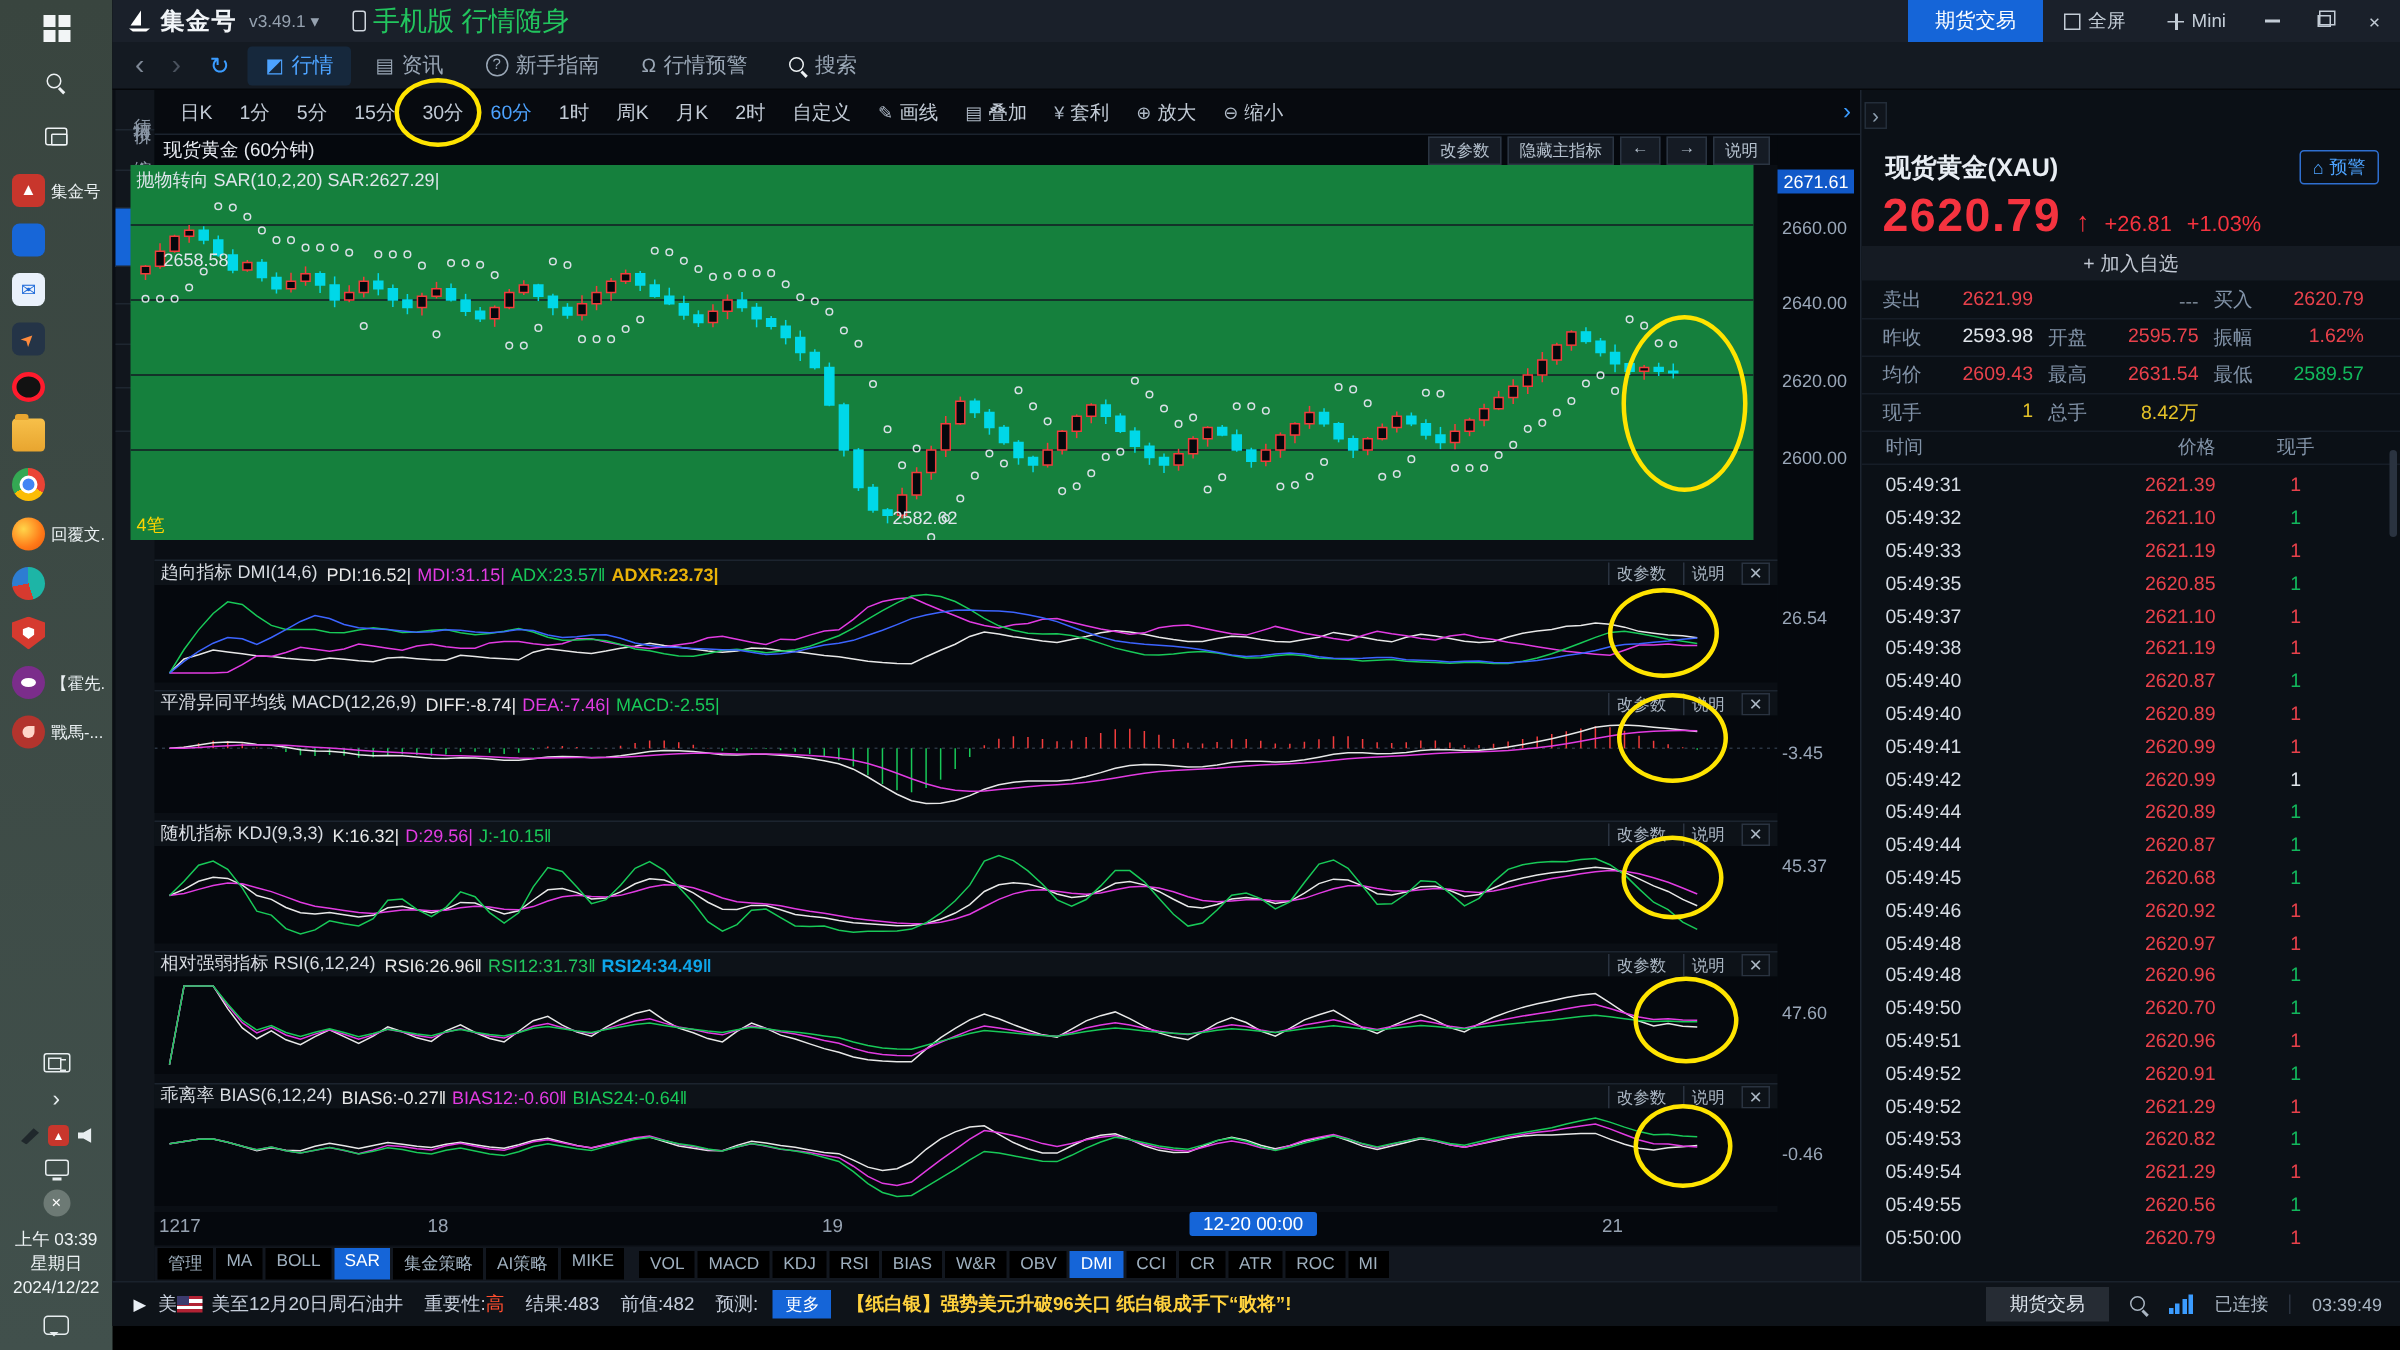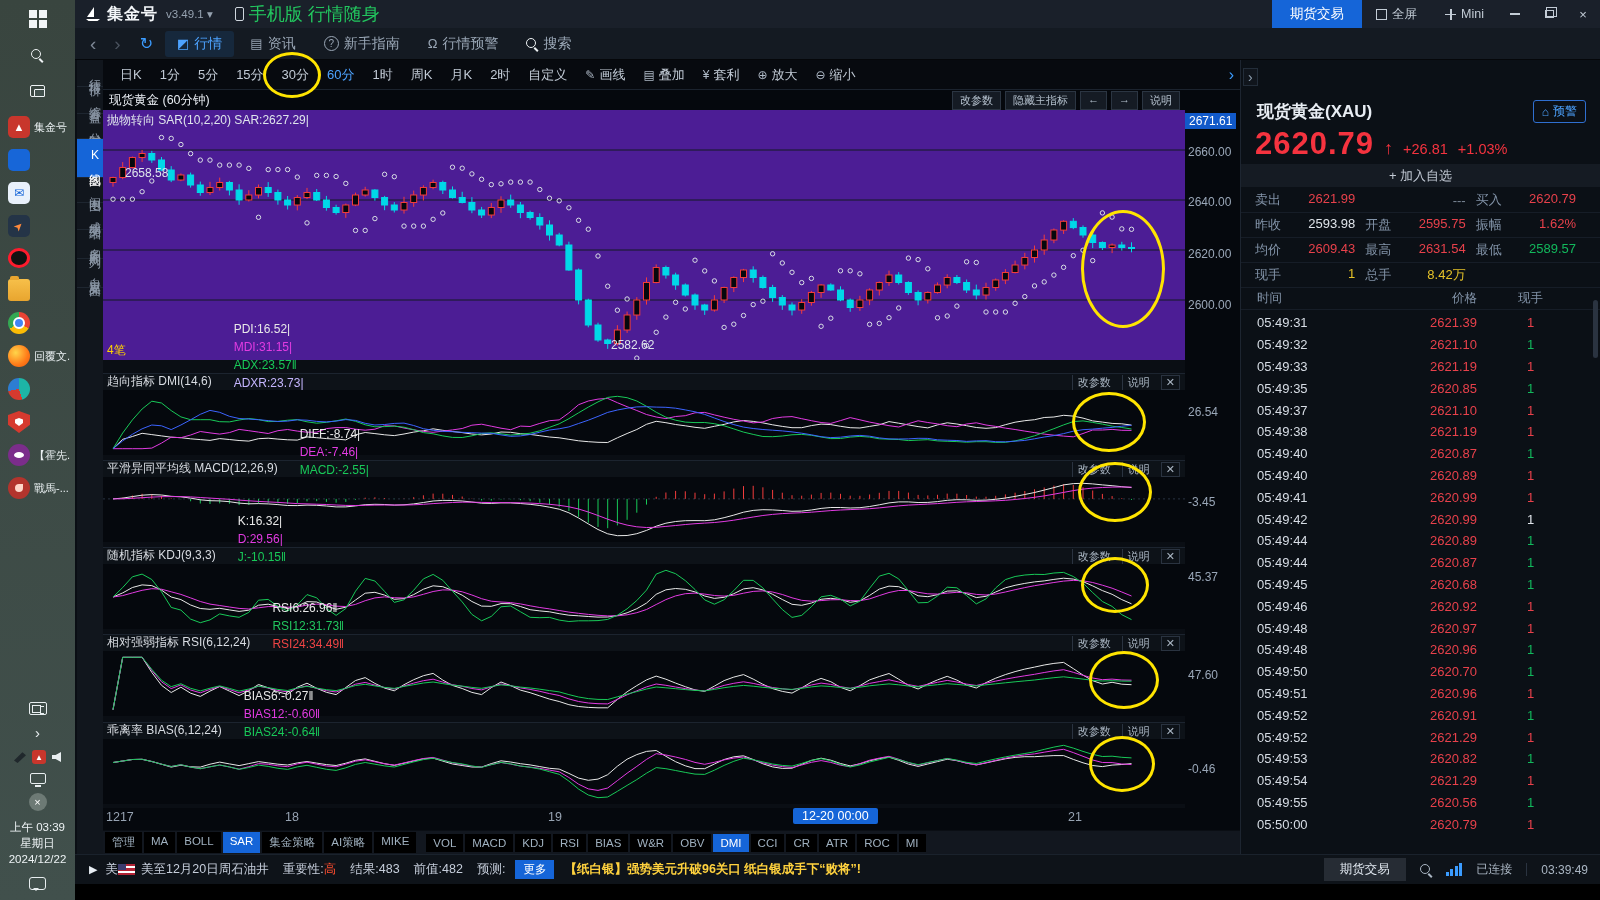--- a/index.html
+++ b/index.html
@@ -103,31 +103,31 @@
   .tf-next{margin-left:auto;color:#3b9cff;font-size:16px;padding-right:6px;}
   
   .lstrip{position:absolute;left:2px;top:60px;width:26px;height:795px;background:#11161d;display:flex;flex-direction:column;}
   .ls-tab{writing-mode:vertical-rl;text-orientation:upright;color:#8b97a6;font-size:12px;letter-spacing:2px;text-align:center;padding:9px 0;border-bottom:1px solid #1e2630;width:100%;}
   .ls-tab.active{background:#1565d8;color:#fff;}
   
   .chart-title-row{position:absolute;left:28px;top:90px;width:1137px;height:20px;display:flex;align-items:center;background:#05080d;}
   .chart-title{color:#e6eaf0;font-size:12.5px;padding-left:6px;}
   .mc-controls{margin-left:auto;display:flex;gap:4px;padding-right:60px;}
   .mc-btn{border:1px solid #2b3542;background:#151b24;color:#b6c2cf;font-size:11px;padding:1px 7px;}
-  .main-plot-wrap{position:absolute;left:28px;top:110px;width:1082px;height:250px;background:#4c1d95;}
+  .main-plot-wrap{position:absolute;left:12px;top:110px;width:1082px;height:250px;background:#15803d;}
   .sar-label{position:absolute;left:4px;top:2px;color:#dfe5ec;font-size:12px;z-index:5;}
   .anno{position:absolute;font-size:12px;color:#dfe5ec;z-index:5;}
   .anno.yellow{color:#ffd400;}
   .x-axis{position:absolute;left:28px;top:808px;width:1137px;height:22px;background:#05080d;}
   .x-axis span{position:absolute;top:2px;color:#97a3b2;font-size:12.5px;}
   .x-axis span.hl{background:#1565d8;color:#fff;padding:1px 9px;border-radius:2px;top:0;}
   
   .ind-header{position:absolute;left:28px;width:1137px;height:17px;background:#0d1218;border-top:1px solid #1c242f;display:flex;align-items:flex-end;font-size:12px;}
   .ind-name{color:#d8dce2;padding-left:4px;white-space:nowrap;}
-  .ind-vals{display:flex;gap:4px;margin-left:22px;white-space:nowrap;flex-direction:column;}
+  .ind-vals{display:flex;gap:4px;margin-left:6px;white-space:nowrap;}
   .ind-ctrls{margin-left:auto;display:flex;gap:6px;padding-right:60px;align-items:center;}
   .ind-ctrl{color:#aab6c3;font-size:11px;border-left:1px solid #2a3340;padding:0 5px;}
   .ind-x{border:1px solid #2a3340;padding:0 4px;}
   .ind-plot{position:absolute;left:28px;background:#05080d;display:block;}
   
   .pscale{position:absolute;left:1110px;top:90px;width:55px;height:740px;background:#05080d;}
   .pscale span{position:absolute;left:3px;color:#9aa7b8;font-size:12px;}
   .pscale span.hl{background:#1159c9;color:#fff;padding:1px 4px;left:0;}
   
   .tabbar{position:absolute;left:28px;top:831px;width:1137px;height:23px;background:#12171f;display:flex;align-items:center;gap:2px;padding-left:2px;}
@@ -814,21 +814,21 @@
         </svg>
     </div>
 
     
     <div class="ind-header" style="top:373px;">
       <span class="ind-name">趋向指标 DMI(14,6)</span>
       <span class="ind-vals">
           <span style="color: rgb(232, 232, 232);">PDI:16.52|</span>
           <span style="color: rgb(226, 59, 226);">MDI:31.15|</span>
           <span style="color: rgb(24, 201, 88);">ADX:23.57‖</span>
-          <span style="color: #c4b5fd;">ADXR:23.73|</span>
+          <span style="color: #eab308; font-weight: bold;">ADXR:23.73|</span>
         </span>
       <span class="ind-ctrls">
         <span class="ind-ctrl">改参数</span>
         <span class="ind-ctrl">说明</span>
         <span class="ind-ctrl ind-x">✕</span>
       </span>
     </div>
     <svg class="ind-plot" id="dmi-plot" style="top:390px;" width="1082" height="65">
         <polyline points="10.0,58.7 19.7,49.3 29.4,46.5 39.1,43.3 48.8,44.6 58.5,45.9 68.2,47.2 77.9,47.7 87.6,48.8 97.3,49.6 107.0,50.4 116.7,48.6 126.4,49.5 136.1,50.5 145.8,51.1 155.5,48.7 165.2,48.2 174.9,49.1 184.6,49.8 194.3,50.1 204.0,46.9 213.7,47.7 223.4,48.6 233.1,49.1 242.8,49.9 252.5,44.8 262.2,42.5 271.9,43.6 281.6,44.8 291.3,45.6 301.0,44.0 310.7,42.1 320.4,40.8 330.1,38.8 339.8,40.3 349.5,41.5 359.2,42.6 368.9,44.0 378.6,44.9 388.3,44.0 398.0,42.0 407.7,42.3 417.4,43.7 427.1,44.4 436.8,45.7 446.5,47.0 456.2,47.8 465.9,49.3 475.6,50.8 485.3,51.7 495.0,52.3 504.7,52.5 514.4,47.8 524.1,43.5 533.8,39.5 543.5,34.3 553.2,31.3 562.9,32.7 572.6,34.5 582.3,35.8 592.0,37.3 601.7,38.3 611.4,36.3 621.1,34.4 630.8,31.9 640.5,30.5 650.2,31.4 659.9,32.9 669.6,34.8 679.3,36.4 689.0,37.7 698.7,37.7 708.4,35.6 718.1,34.1 727.8,34.6 737.5,36.3 747.2,37.7 756.9,38.0 766.6,36.4 776.3,34.8 786.0,31.6 795.7,33.2 805.4,34.9 815.1,36.6 824.8,37.9 834.5,34.9 844.2,32.8 853.9,34.0 863.6,35.7 873.3,37.5 883.0,38.3 892.7,37.6 902.4,34.7 912.1,32.2 921.8,30.7 931.5,29.7 941.2,27.5 950.9,27.0 960.6,25.3 970.3,26.1 980.0,28.1 989.7,30.9 999.4,32.1 1009.1,33.4 1018.8,33.8 1028.5,35.1" fill="none" stroke="#e8e8e8" stroke-width="1"></polyline>
         <polyline points="10.0,58.7 19.7,58.7 29.4,58.7 39.1,58.7 48.8,58.1 58.5,53.1 68.2,47.2 77.9,47.7 87.6,45.0 97.3,41.5 107.0,42.9 116.7,44.1 126.4,42.6 136.1,39.4 145.8,40.7 155.5,42.1 165.2,43.5 174.9,40.7 184.6,39.5 194.3,41.1 204.0,42.2 213.7,42.2 223.4,38.6 233.1,37.6 242.8,37.6 252.5,39.2 262.2,40.2 271.9,39.2 281.6,35.8 291.3,35.9 301.0,38.0 310.7,39.8 320.4,41.4 330.1,42.3 339.8,41.1 349.5,39.9 359.2,38.5 368.9,35.2 378.6,34.2 388.3,36.2 398.0,38.2 407.7,39.7 417.4,36.1 427.1,36.5 436.8,33.4 446.5,30.7 456.2,29.9 465.9,22.9 475.6,14.7 485.3,11.0 495.0,9.1 504.7,8.4 514.4,12.7 524.1,16.7 533.8,20.5 543.5,24.5 553.2,27.0 562.9,28.6 572.6,26.5 582.3,25.7 592.0,22.8 601.7,22.4 611.4,24.9 621.1,27.2 630.8,29.3 640.5,31.0 650.2,32.9 659.9,31.9 669.6,28.5 679.3,27.1 689.0,26.6 698.7,28.7 708.4,30.7 718.1,32.5 727.8,33.4 737.5,30.6 747.2,27.6 756.9,29.8 766.6,32.1 776.3,33.9 786.0,35.7 795.7,37.0 805.4,33.7 815.1,30.8 824.8,32.5 834.5,33.9 844.2,35.7 853.9,36.7 863.6,34.0 873.3,32.8 883.0,35.0 892.7,36.4 902.4,38.1 912.1,39.5 921.8,41.1 931.5,42.6 941.2,44.1 950.9,45.2 960.6,46.1 970.3,46.8 980.0,43.5 989.7,40.0 999.4,40.0 1009.1,39.4 1018.8,40.3 1028.5,40.4" fill="none" stroke="#e23be2" stroke-width="1"></polyline>
@@ -978,21 +978,21 @@
         <polyline points="10.0,33.0 19.7,28.9 29.4,23.5 39.1,20.9 48.8,21.6 58.5,26.1 68.2,33.0 77.9,35.6 87.6,41.0 97.3,44.5 107.0,45.3 116.7,44.3 126.4,45.9 136.1,47.4 145.8,46.2 155.5,41.2 165.2,40.2 174.9,42.5 184.6,44.5 194.3,42.2 204.0,37.6 213.7,38.0 223.4,41.9 233.1,45.3 242.8,43.2 252.5,36.0 262.2,29.2 271.9,28.3 281.6,31.1 291.3,35.3 301.0,34.6 310.7,30.6 320.4,25.2 330.1,21.8 339.8,22.7 349.5,26.5 359.2,31.2 368.9,37.5 378.6,42.1 388.3,42.3 398.0,39.6 407.7,39.7 417.4,42.5 427.1,45.7 436.8,46.9 446.5,47.8 456.2,49.7 465.9,51.2 475.6,51.8 485.3,52.5 495.0,53.1 504.7,53.0 514.4,51.6 524.1,48.8 533.8,44.7 543.5,39.1 553.2,30.3 562.9,25.8 572.6,24.5 582.3,25.3 592.0,27.9 601.7,32.0 611.4,34.4 621.1,33.3 630.8,29.7 640.5,24.9 650.2,23.7 659.9,25.9 669.6,30.3 679.3,35.5 689.0,40.3 698.7,41.3 708.4,39.0 718.1,35.3 727.8,34.3 737.5,35.5 747.2,38.3 756.9,36.9 766.6,31.4 776.3,25.1 786.0,22.1 795.7,22.7 805.4,26.6 815.1,31.8 824.8,32.7 834.5,30.7 844.2,27.1 853.9,26.8 863.6,29.7 873.3,33.6 883.0,32.3 892.7,28.0 902.4,23.8 912.1,21.3 921.8,19.4 931.5,17.9 941.2,16.9 950.9,15.4 960.6,14.2 970.3,15.1 980.0,17.6 989.7,21.9 999.4,26.6 1009.1,30.3 1018.8,35.6 1028.5,39.8" fill="none" stroke="#e8e8e8" stroke-width="1"></polyline>
         <polyline points="10.0,33.0 19.7,31.6 29.4,28.9 39.1,26.3 48.8,24.7 58.5,25.2 68.2,27.8 77.9,30.4 87.6,33.9 97.3,37.5 107.0,40.1 116.7,41.5 126.4,43.0 136.1,44.4 145.8,45.0 155.5,43.8 165.2,42.6 174.9,42.5 184.6,43.2 194.3,42.9 204.0,41.1 213.7,40.1 223.4,40.7 233.1,42.2 242.8,42.5 252.5,40.4 262.2,36.7 271.9,33.9 281.6,32.9 291.3,33.7 301.0,34.0 310.7,32.9 320.4,30.3 330.1,27.5 339.8,25.9 349.5,26.1 359.2,27.8 368.9,31.0 378.6,34.7 388.3,37.2 398.0,38.0 407.7,38.6 417.4,39.9 427.1,41.8 436.8,43.5 446.5,44.9 456.2,46.5 465.9,48.1 475.6,49.3 485.3,50.4 495.0,51.3 504.7,51.9 514.4,51.8 524.1,50.8 533.8,48.7 543.5,45.5 553.2,40.5 562.9,35.6 572.6,31.9 582.3,29.7 592.0,29.1 601.7,30.1 611.4,31.5 621.1,32.1 630.8,31.3 640.5,29.2 650.2,27.4 659.9,26.9 669.6,28.0 679.3,30.5 689.0,33.8 698.7,36.3 708.4,37.2 718.1,36.6 727.8,35.8 737.5,35.7 747.2,36.6 756.9,36.7 766.6,34.9 776.3,31.6 786.0,28.5 795.7,26.5 805.4,26.5 815.1,28.3 824.8,29.8 834.5,30.1 844.2,29.1 853.9,28.3 863.6,28.8 873.3,30.4 883.0,31.0 892.7,30.0 902.4,28.0 912.1,25.7 921.8,23.6 931.5,21.7 941.2,20.1 950.9,18.5 960.6,17.1 970.3,16.4 980.0,16.8 989.7,18.5 999.4,21.2 1009.1,24.2 1018.8,28.0 1028.5,32.0" fill="none" stroke="#e23be2" stroke-width="1"></polyline>
         <polyline points="10.0,33.0 19.7,23.5 29.4,12.8 39.1,10.1 48.8,15.5 58.5,27.9 68.2,43.4 77.9,46.1 87.6,55.1 97.3,58.7 107.0,55.9 116.7,49.9 126.4,51.9 136.1,53.3 145.8,48.4 155.5,36.2 165.2,35.4 174.9,42.3 184.6,47.1 194.3,40.9 204.0,30.6 213.7,33.8 223.4,44.4 233.1,51.4 242.8,44.5 252.5,27.2 262.2,14.4 271.9,17.0 281.6,27.4 291.3,38.4 301.0,35.8 310.7,26.2 320.4,14.9 330.1,10.4 339.8,16.3 349.5,27.3 359.2,37.9 368.9,50.4 378.6,56.8 388.3,52.4 398.0,42.8 407.7,42.0 417.4,47.7 427.1,53.3 436.8,53.7 446.5,53.4 456.2,56.1 465.9,57.5 475.6,56.8 485.3,56.8 495.0,56.6 504.7,55.4 514.4,51.2 524.1,44.8 533.8,36.5 543.5,26.1 553.2,10.1 562.9,6.3 572.6,9.7 582.3,16.6 592.0,25.5 601.7,35.9 611.4,40.2 621.1,35.7 630.8,26.6 640.5,16.3 650.2,16.4 659.9,23.9 669.6,34.9 679.3,45.5 689.0,53.4 698.7,51.4 708.4,42.7 718.1,32.8 727.8,31.3 737.5,35.1 747.2,41.9 756.9,37.2 766.6,24.3 776.3,12.1 786.0,9.3 795.7,14.9 805.4,26.6 815.1,38.8 824.8,38.5 834.5,32.0 844.2,23.2 853.9,23.8 863.6,31.6 873.3,39.9 883.0,34.9 892.7,23.9 902.4,15.6 912.1,12.5 921.8,11.0 931.5,10.3 941.2,10.5 950.9,9.0 960.6,8.4 970.3,12.5 980.0,19.1 989.7,28.6 999.4,37.5 1009.1,42.4 1018.8,50.7 1028.5,55.6" fill="none" stroke="#18c958" stroke-width="1"></polyline>
       </svg>
 
     <div class="ind-header" style="top:634px;">
       <span class="ind-name">相对强弱指标 RSI(6,12,24)</span>
       <span class="ind-vals">
           <span style="color: rgb(232, 232, 232);">RSI6:26.96‖</span>
           <span style="color: #22c55e;">RSI12:31.73‖</span>
-          <span style="color: #ef4444;">RSI24:34.49‖</span>
+          <span style="color: #0ea5e9; font-weight: bold;">RSI24:34.49‖</span>
         </span>
       <span class="ind-ctrls">
         <span class="ind-ctrl">改参数</span>
         <span class="ind-ctrl">说明</span>
         <span class="ind-ctrl ind-x">✕</span>
       </span>
     </div>
     <svg class="ind-plot" id="rsi-plot" style="top:651px;" width="1082" height="65">
         <polyline points="10.0,58.7 19.7,6.3 29.4,6.3 39.1,6.3 48.8,21.4 58.5,34.3 68.2,41.5 77.9,36.2 87.6,42.2 97.3,45.4 107.0,40.1 116.7,35.5 126.4,40.1 136.1,44.6 145.8,39.7 155.5,33.5 165.2,36.8 174.9,40.9 184.6,43.3 194.3,36.2 204.0,32.2 213.7,37.3 223.4,41.3 233.1,43.6 242.8,36.5 252.5,29.5 262.2,26.6 271.9,32.4 281.6,37.1 291.3,39.8 301.0,33.7 310.7,28.7 320.4,24.7 330.1,22.4 339.8,29.1 349.5,34.4 359.2,37.5 368.9,41.4 378.6,43.6 388.3,36.6 398.0,31.0 407.7,34.6 417.4,39.1 427.1,41.7 436.8,44.9 446.5,48.1 456.2,50.5 465.9,53.7 475.6,55.5 485.3,56.4 495.0,56.8 504.7,56.8 514.4,48.4 524.1,40.8 533.8,34.6 543.5,28.9 553.2,25.1 562.9,28.2 572.6,32.1 582.3,35.7 592.0,38.9 601.7,40.4 611.4,35.1 621.1,29.6 630.8,26.1 640.5,23.6 650.2,28.1 659.9,33.3 669.6,37.6 679.3,40.4 689.0,42.1 698.7,36.9 708.4,31.1 718.1,27.4 727.8,30.7 737.5,36.3 747.2,39.8 756.9,34.6 766.6,28.9 776.3,25.5 786.0,22.5 795.7,28.2 805.4,34.3 815.1,38.0 824.8,33.1 834.5,28.9 844.2,25.3 853.9,29.1 863.6,34.1 873.3,37.0 883.0,31.6 892.7,27.2 902.4,23.6 912.1,20.6 921.8,18.1 931.5,16.1 941.2,14.0 950.9,12.4 960.6,11.4 970.3,17.6 980.0,24.1 989.7,29.7 999.4,33.0 1009.1,31.3 1018.8,33.2 1028.5,33.7" fill="none" stroke="#e8e8e8" stroke-width="1"></polyline>
         <polyline points="10.0,58.7 19.7,6.3 29.4,6.3 39.1,6.3 48.8,19.3 58.5,30.8 68.2,37.6 77.9,33.9 87.6,39.0 97.3,41.8 107.0,38.4 116.7,35.5 126.4,38.5 136.1,41.8 145.8,38.9 155.5,35.1 165.2,37.0 174.9,39.4 184.6,40.9 194.3,37.1 204.0,34.8 213.7,37.4 223.4,39.6 233.1,41.0 242.8,37.4 252.5,33.2 262.2,31.4 271.9,34.1 281.6,36.5 291.3,38.0 301.0,34.9 310.7,32.1 320.4,29.7 330.1,28.2 339.8,31.1 349.5,33.7 359.2,35.3 368.9,37.5 378.6,38.9 388.3,35.8 398.0,33.0 407.7,34.7 417.4,36.9 427.1,38.4 436.8,40.3 446.5,42.6 456.2,44.5 465.9,47.9 475.6,50.5 485.3,52.0 495.0,52.7 504.7,52.9 514.4,48.3 524.1,43.8 533.8,39.8 543.5,35.9 553.2,33.0 562.9,34.3 572.6,36.0 582.3,37.6 592.0,39.1 601.7,39.8 611.4,37.3 621.1,34.4 630.8,32.3 640.5,30.8 650.2,32.4 659.9,34.5 669.6,36.5 679.3,37.8 689.0,38.7 698.7,36.6 708.4,34.0 718.1,32.1 727.8,33.4 737.5,35.7 747.2,37.3 756.9,35.1 766.6,32.4 776.3,30.6 786.0,28.8 795.7,31.0 805.4,33.6 815.1,35.4 824.8,33.3 834.5,31.3 844.2,29.4 853.9,31.0 863.6,33.1 873.3,34.5 883.0,32.2 892.7,30.1 902.4,28.2 912.1,26.4 921.8,24.8 931.5,23.3 941.2,21.5 950.9,19.9 960.6,18.7 970.3,21.3 980.0,24.3 989.7,27.0 999.4,28.7 1009.1,28.1 1018.8,29.0 1028.5,29.2" fill="none" stroke="#e23be2" stroke-width="1"></polyline>

